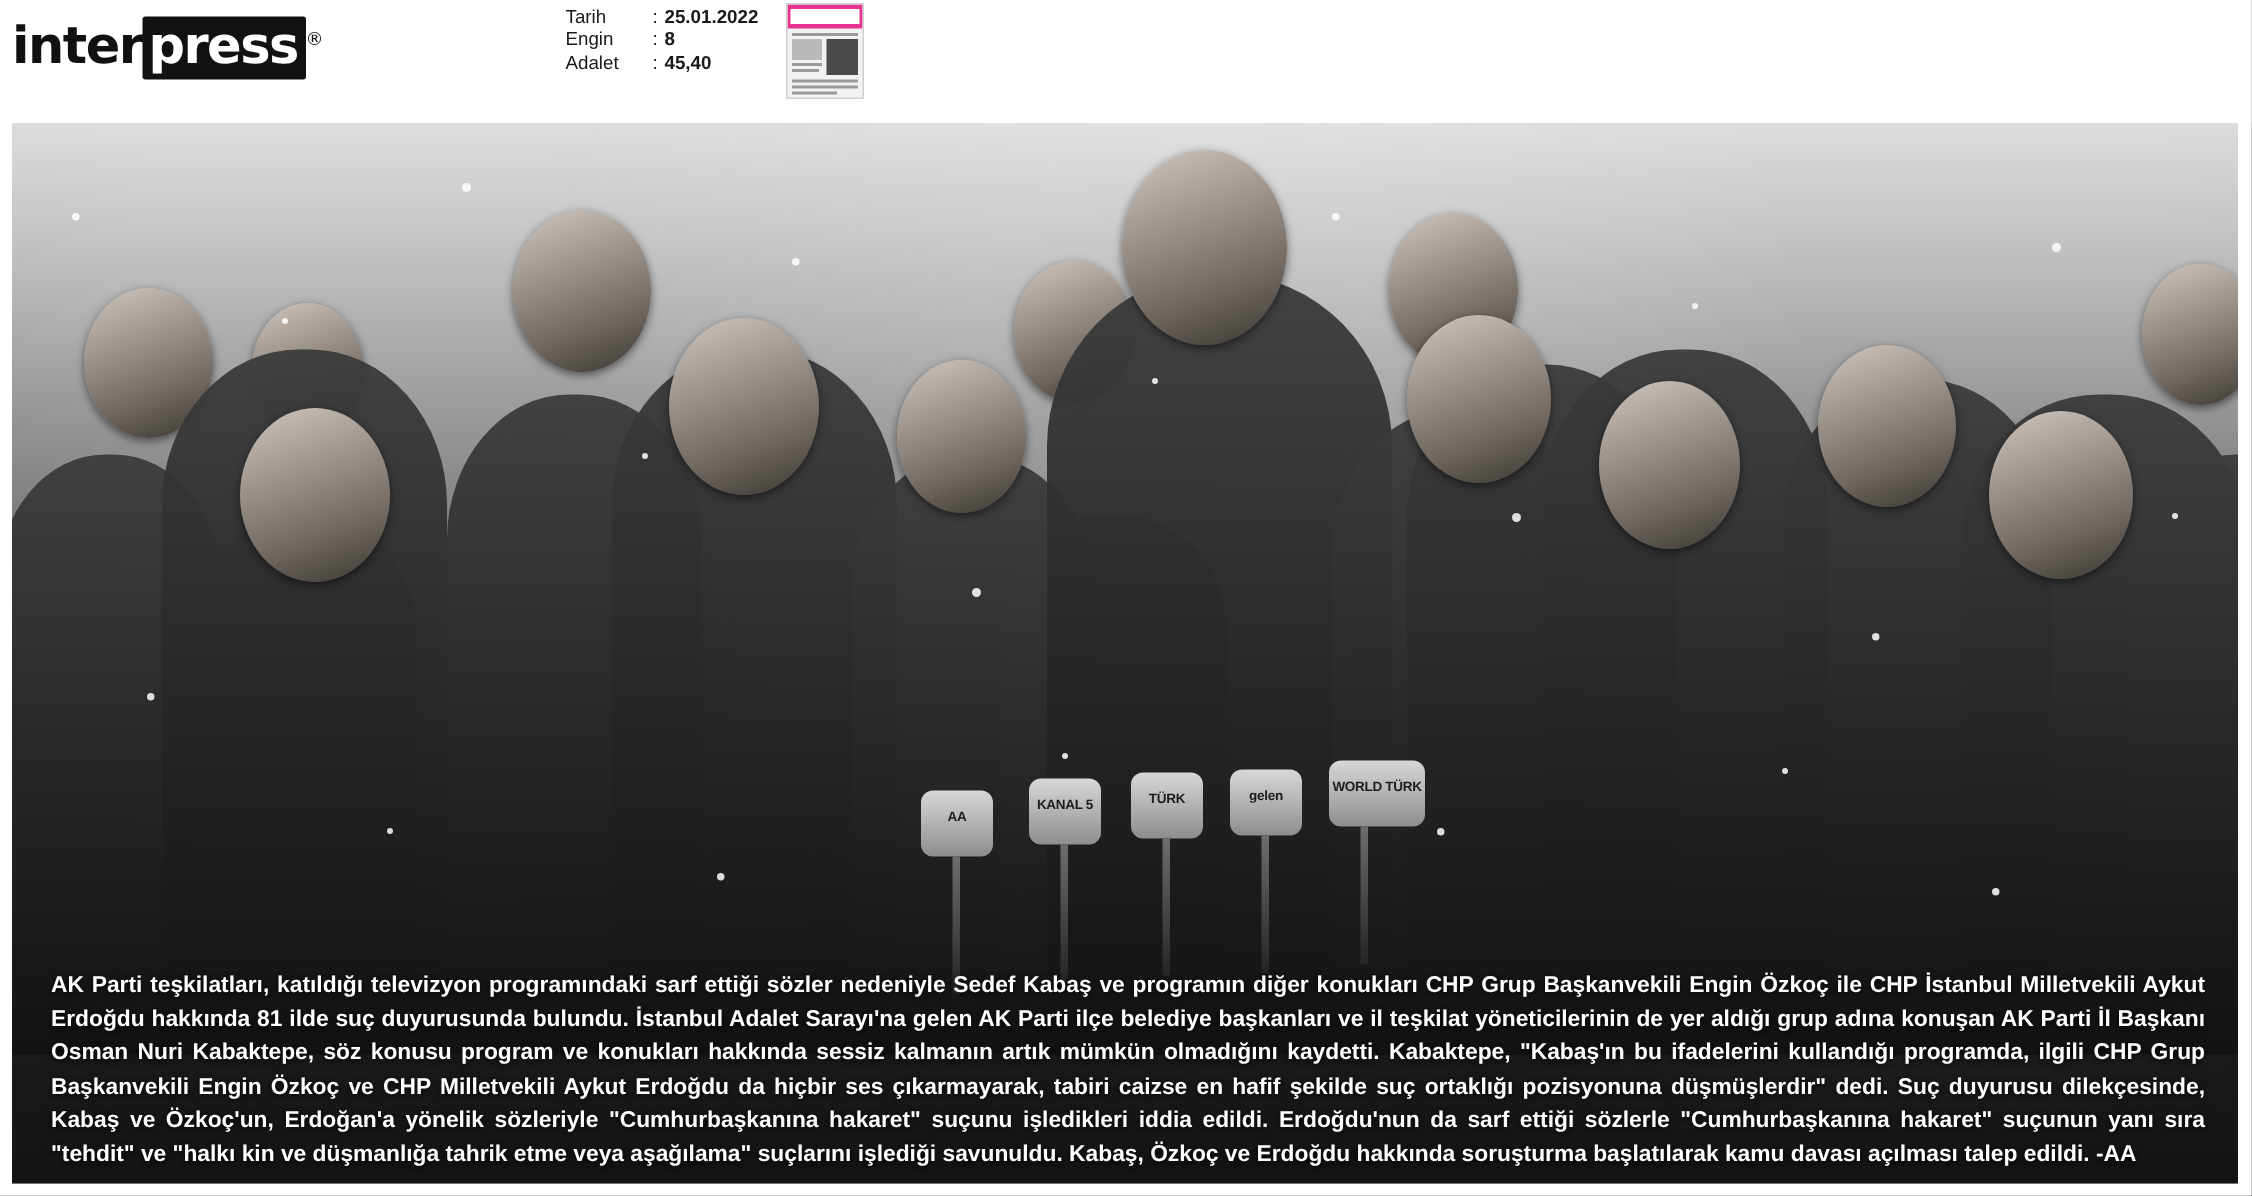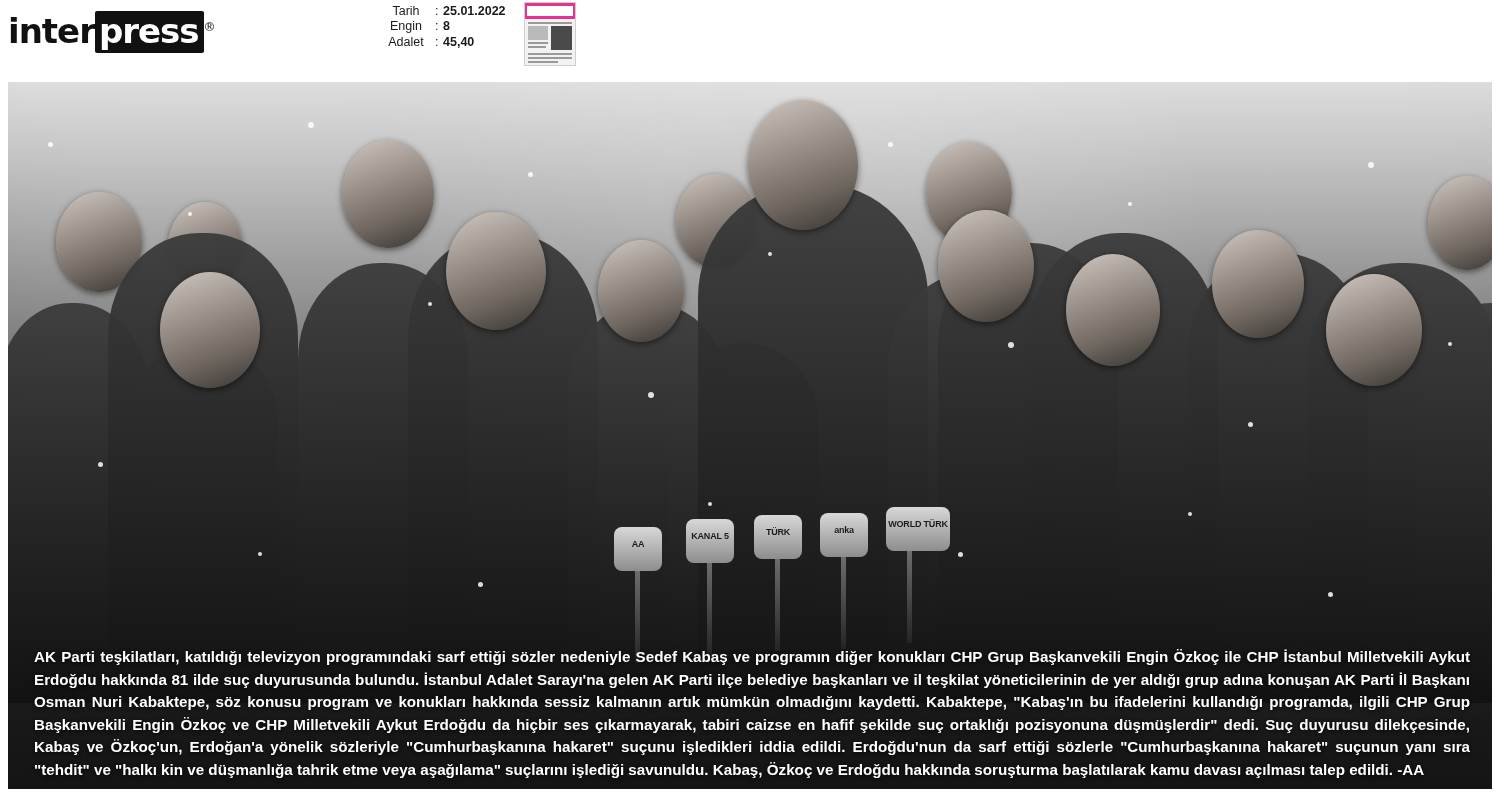--- a/index.html
+++ b/index.html
@@ -57,21 +57,21 @@
   .meta-table {
     position: absolute;
     left: 377px;
     top: 4px;
     font-size: 12.5px;
     line-height: 15.4px;
     color: #1a1a1a;
     border-collapse: collapse;
   }
   .meta-table td { padding: 0; vertical-align: top; }
-  .meta-table td.k { width: 58px; text-align: center; }
+  .meta-table td.k { width: 58px; }
   .meta-table td.sep { width: 8px; }
   .meta-table td.v { white-space: nowrap; font-weight: bold; }
 
   
   .thumb {
     position: absolute;
     left: 524px;
     top: 2px;
     width: 50px;
     height: 62px;
@@ -292,21 +292,21 @@
     </div>
     <div class="mic" style="left:78px; top:6px;">
       <div class="mic-label">KANAL 5</div>
       <div class="stem"></div>
     </div>
     <div class="mic" style="left:146px; top:2px;">
       <div class="mic-label">TÜRK</div>
       <div class="stem"></div>
     </div>
     <div class="mic" style="left:212px; top:0px;">
-      <div class="mic-label">anka</div>
+      <div class="mic-label">gelen</div>
       <div class="stem"></div>
     </div>
     <div class="mic" style="left:278px; top:-6px;padding-left:16px;">
       <div class="mic-label">WORLD TÜRK</div>
       <div class="stem"></div>
     </div>
   </div>
 
   <div class="snow">
     <div class="flake" style="left:40px;  top:60px;  width:5px;  height:5px;"></div>

